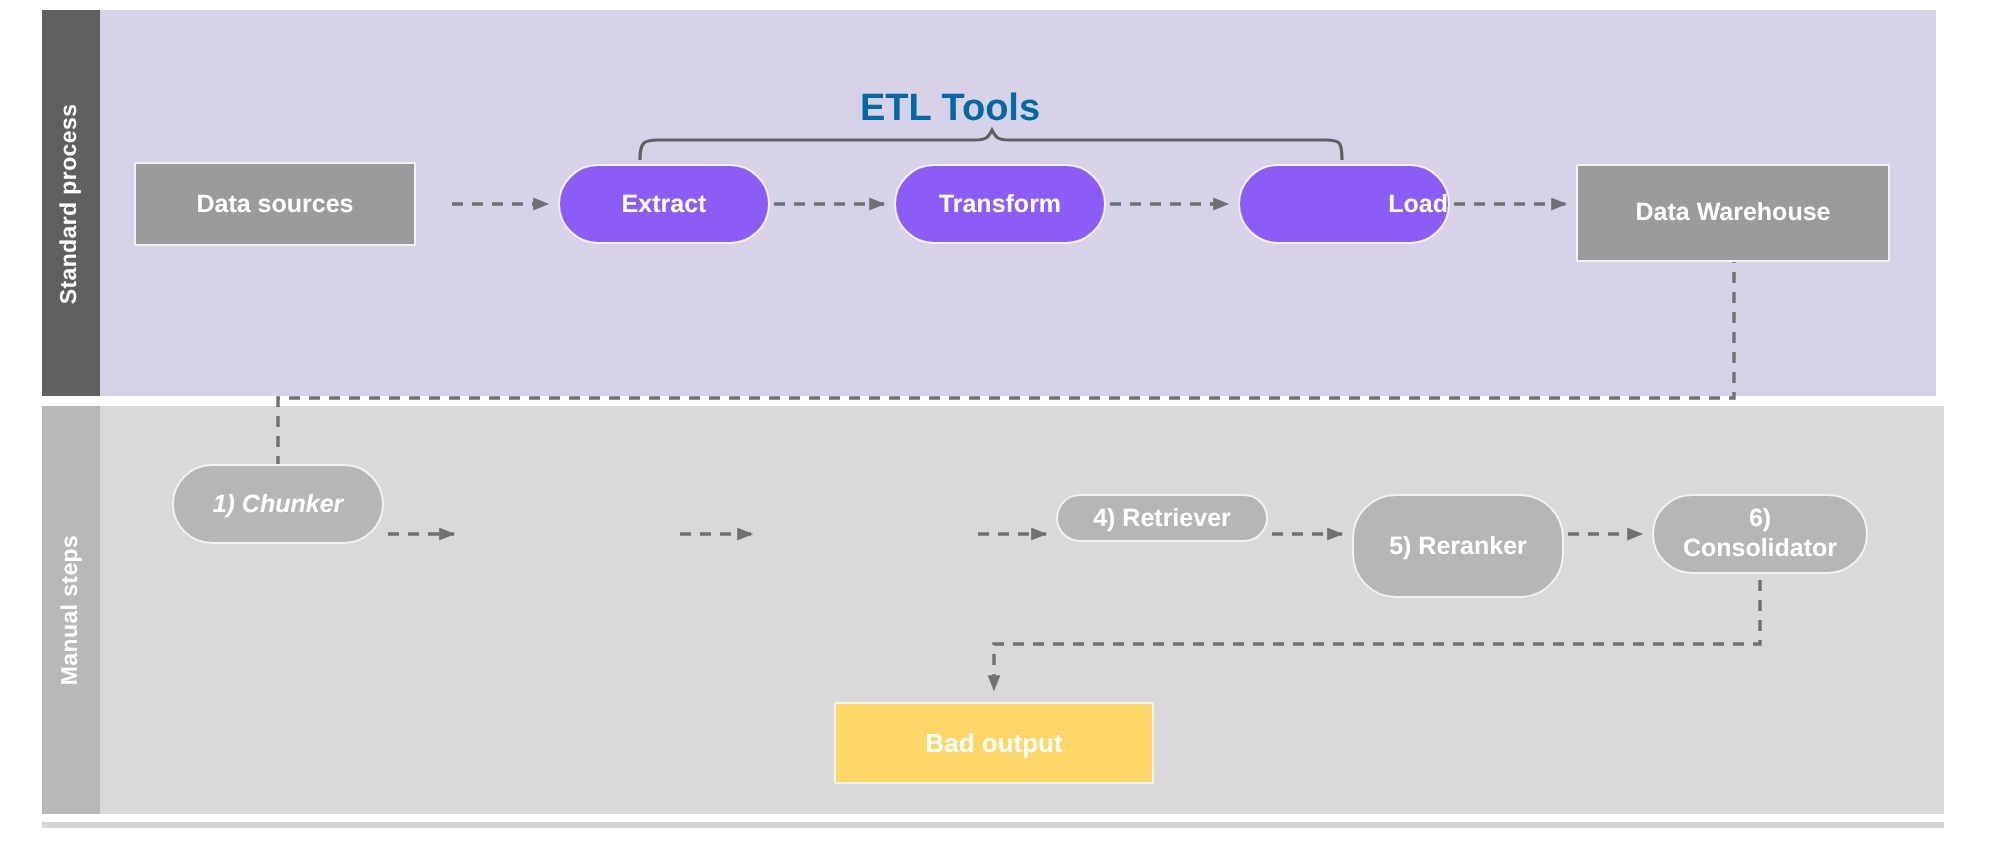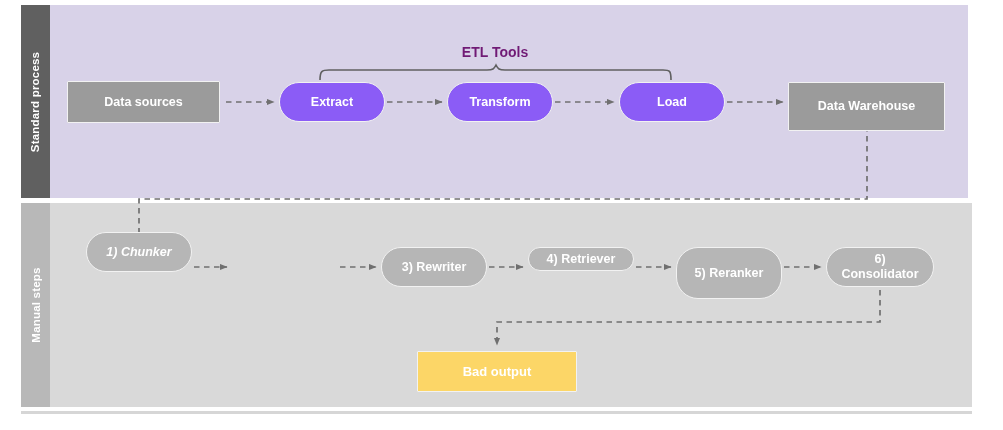--- a/index.html
+++ b/index.html
@@ -38,42 +38,42 @@
     border:1.6px solid #F2F2F2;
   }
   .rect{border-radius:1px;}
   .pill{border-radius:22px;}
   .gray-node{background:#9B9B9B;}
   .gray-node-light{background:#B6B6B6;}
   .magenta{background:#8b5cf6;}
   .yellow{background:#FCD667;align-items:center;}
 
   
-  #n-data-sources{left:67px;top:81px;width:153px;height:42px;text-align:center;}
+  #n-data-sources{left:67px;top:81px;width:141px;height:42px;text-align:center;}
   #n-extract{left:279px;top:82px;width:106px;height:40px;}
   #n-transform{left:447px;top:82px;width:106px;height:40px;justify-content:center;}
-  #n-load{left:619px;top:82px;width:106px;height:40px;}
+  #n-load{left:619px;top:82px;width:106px;height:40px;justify-content:flex-end;}
   #n-warehouse{left:788px;top:82px;width:157px;height:49px;}
 
   
   #n-chunker{left:86px;top:232px;width:106px;height:40px;font-style:italic;}
   #n-vector{left:232px;top:247px;width:106px;height:40px;}
   #n-rewriter{left:381px;top:247px;width:106px;height:40px;}
   #n-retriever{left:528px;top:247px;width:106px;height:24px;}
   #n-reranker{left:676px;top:247px;width:106px;height:52px;}
   #n-consolidator{left:826px;top:247px;width:108px;height:40px;}
   #n-bad-output{left:417px;top:351px;width:160px;height:41px;font-size:13px;}
 
   
   #wires{position:absolute;left:0;top:0;width:1003px;height:430px;pointer-events:none;}
 
   
   #etl-label{
-    position:absolute;left:395px;top:44px;width:200px;
-    text-align:center;color:#701a75;font-size:14px;font-weight:bold;
+    position:absolute;left:375px;top:44px;width:200px;
+    text-align:center;color:#0369a1;font-size:19px;font-weight:bold;
   }
 </style>
 </head>
 <body>
 
 <div id="canvas">
 
   <div class="band" id="band-top"></div>
   <div class="band" id="band-bottom"></div>
 
@@ -126,23 +126,20 @@
   <div class="node pill magenta" id="n-load">
     <span>Load</span>
   </div>
   <div class="node rect gray-node" id="n-warehouse">
     <span>Data Warehouse</span>
   </div>
 
   <div class="node pill gray-node-light" id="n-chunker">
     <span>1) Chunker</span>
   </div>
-  <div class="node pill gray-node-light" id="n-rewriter">
-    <span>3) Rewriter</span>
-  </div>
   <div class="node pill gray-node-light" id="n-retriever">
     <span>4) Retriever</span>
   </div>
   <div class="node pill gray-node-light" id="n-reranker">
     <span>5) Reranker</span>
   </div>
   <div class="node pill gray-node-light" id="n-consolidator">
     <span>
       <span>6)</span><br>
       <span>Consolidator</span>

